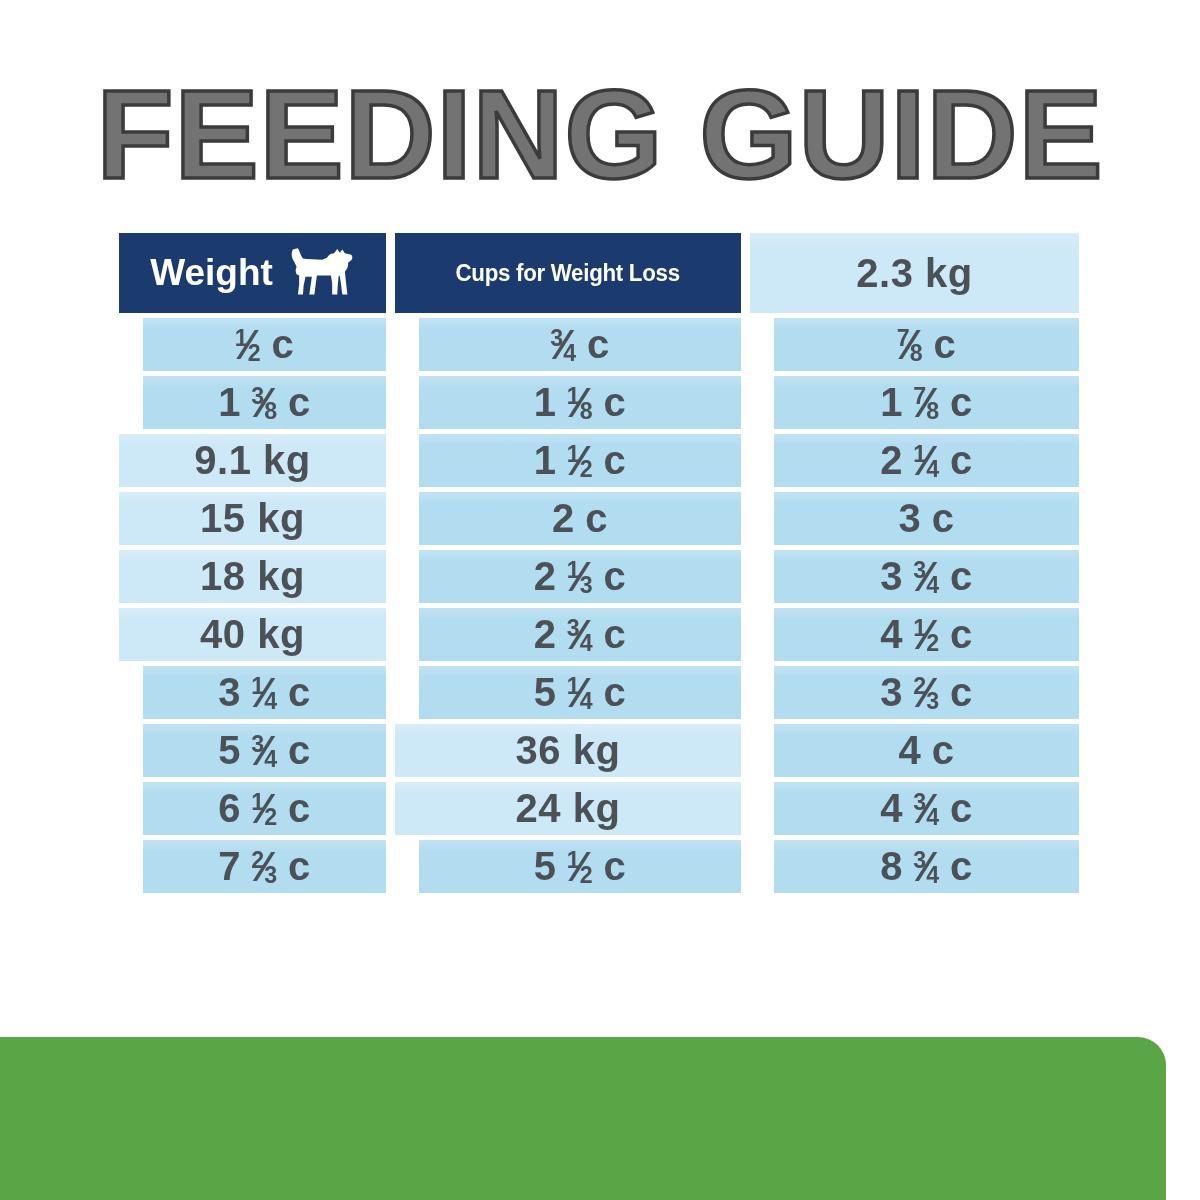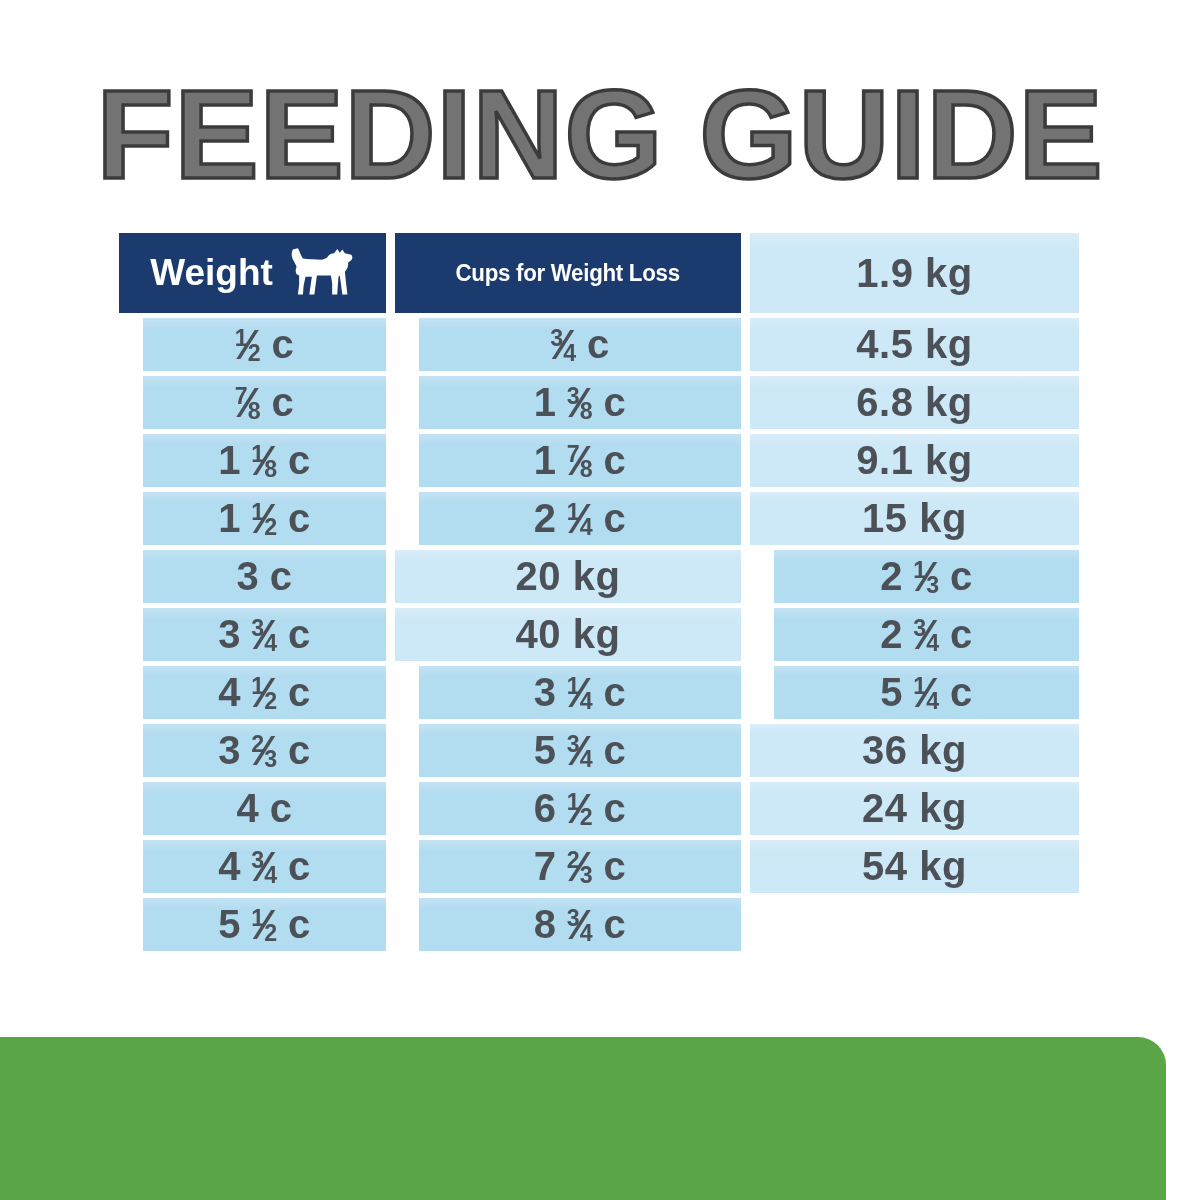--- a/index.html
+++ b/index.html
@@ -58,40 +58,39 @@
         M14,1 L6,3 C3,9 4,16 8,22 L12,30 C10,34 10,38 12,42 L16,44 L16,58 L14,74 L22,74 L23,60 L26,46
         L36,46 L34,60 L32,74 L40,74 L42,58 L44,44 L66,44 L68,56 L68,74 L76,74 L77,58 L78,46
         L80,44 L82,58 L84,74 L92,74 L90,56 L88,38 C92,34 94,28 93,24 L98,20 C101,17 100,12 97,11
         L88,9 L84,3 L80,8 L76,2 L71,9 C66,9 62,12 60,16 L52,19 L28,18 L22,17 C18,12 17,6 14,1 Z"></path>
     </svg>
   </div>
   <div class="hcell">
     <span class="hlabel-small">Cups for Weight Loss</span>
   </div>
 
-  <div class="cell w">1.9 kg</div>
+  <div class="cell w">2.3 kg</div>
   <div class="cell qty"><span class="fr"><sup>1</sup><span class="sl">⁄</span><sub>2</sub></span><span class="sp"></span>c</div>
   <div class="cell qty"><span class="fr"><sup>3</sup><span class="sl">⁄</span><sub>4</sub></span><span class="sp"></span>c</div>
 
-  <div class="cell w">4.5 kg</div>
   <div class="cell qty"><span class="fr"><sup>7</sup><span class="sl">⁄</span><sub>8</sub></span><span class="sp"></span>c</div>
   <div class="cell qty">1<span class="sp"></span><span class="fr"><sup>3</sup><span class="sl">⁄</span><sub>8</sub></span><span class="sp"></span>c</div>
 
-  <div class="cell w">6.8 kg</div>
   <div class="cell qty">1<span class="sp"></span><span class="fr"><sup>1</sup><span class="sl">⁄</span><sub>8</sub></span><span class="sp"></span>c</div>
   <div class="cell qty">1<span class="sp"></span><span class="fr"><sup>7</sup><span class="sl">⁄</span><sub>8</sub></span><span class="sp"></span>c</div>
 
   <div class="cell w">9.1 kg</div>
   <div class="cell qty">1<span class="sp"></span><span class="fr"><sup>1</sup><span class="sl">⁄</span><sub>2</sub></span><span class="sp"></span>c</div>
   <div class="cell qty">2<span class="sp"></span><span class="fr"><sup>1</sup><span class="sl">⁄</span><sub>4</sub></span><span class="sp"></span>c</div>
 
   <div class="cell w">15 kg</div>
+  <div class="cell qty">2<span class="sp"></span>c</div>
   <div class="cell qty">3<span class="sp"></span>c</div>
 
-  <div class="cell w">20 kg</div>
+  <div class="cell w">18 kg</div>
   <div class="cell qty">2<span class="sp"></span><span class="fr"><sup>1</sup><span class="sl">⁄</span><sub>3</sub></span><span class="sp"></span>c</div>
   <div class="cell qty">3<span class="sp"></span><span class="fr"><sup>3</sup><span class="sl">⁄</span><sub>4</sub></span><span class="sp"></span>c</div>
 
   <div class="cell w">40 kg</div>
   <div class="cell qty">2<span class="sp"></span><span class="fr"><sup>3</sup><span class="sl">⁄</span><sub>4</sub></span><span class="sp"></span>c</div>
   <div class="cell qty">4<span class="sp"></span><span class="fr"><sup>1</sup><span class="sl">⁄</span><sub>2</sub></span><span class="sp"></span>c</div>
 
   <div class="cell qty">3<span class="sp"></span><span class="fr"><sup>1</sup><span class="sl">⁄</span><sub>4</sub></span><span class="sp"></span>c</div>
   <div class="cell qty">5<span class="sp"></span><span class="fr"><sup>1</sup><span class="sl">⁄</span><sub>4</sub></span><span class="sp"></span>c</div>
 
@@ -99,18 +98,17 @@
   <div class="cell qty">5<span class="sp"></span><span class="fr"><sup>3</sup><span class="sl">⁄</span><sub>4</sub></span><span class="sp"></span>c</div>
 
   <div class="cell w">36 kg</div>
   <div class="cell qty">4<span class="sp"></span>c</div>
   <div class="cell qty">6<span class="sp"></span><span class="fr"><sup>1</sup><span class="sl">⁄</span><sub>2</sub></span><span class="sp"></span>c</div>
 
   <div class="cell w">24 kg</div>
   <div class="cell qty">4<span class="sp"></span><span class="fr"><sup>3</sup><span class="sl">⁄</span><sub>4</sub></span><span class="sp"></span>c</div>
   <div class="cell qty">7<span class="sp"></span><span class="fr"><sup>2</sup><span class="sl">⁄</span><sub>3</sub></span><span class="sp"></span>c</div>
 
-  <div class="cell w">54 kg</div>
   <div class="cell qty">5<span class="sp"></span><span class="fr"><sup>1</sup><span class="sl">⁄</span><sub>2</sub></span><span class="sp"></span>c</div>
   <div class="cell qty">8<span class="sp"></span><span class="fr"><sup>3</sup><span class="sl">⁄</span><sub>4</sub></span><span class="sp"></span>c</div>
 </div>
 
 <div class="green-bar"></div>
 
 </body></html>

